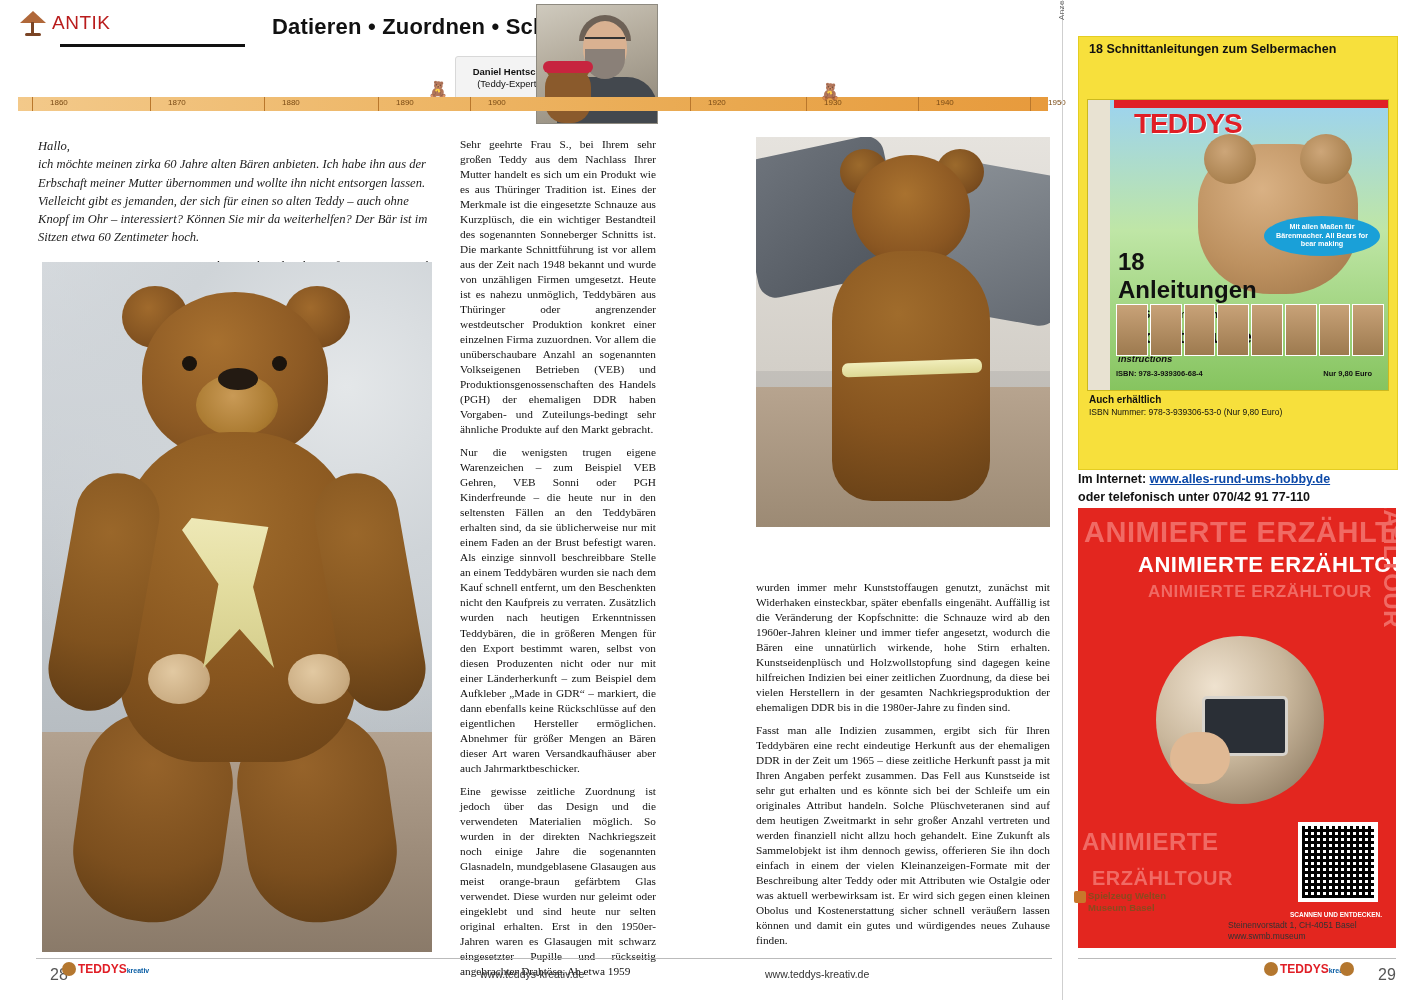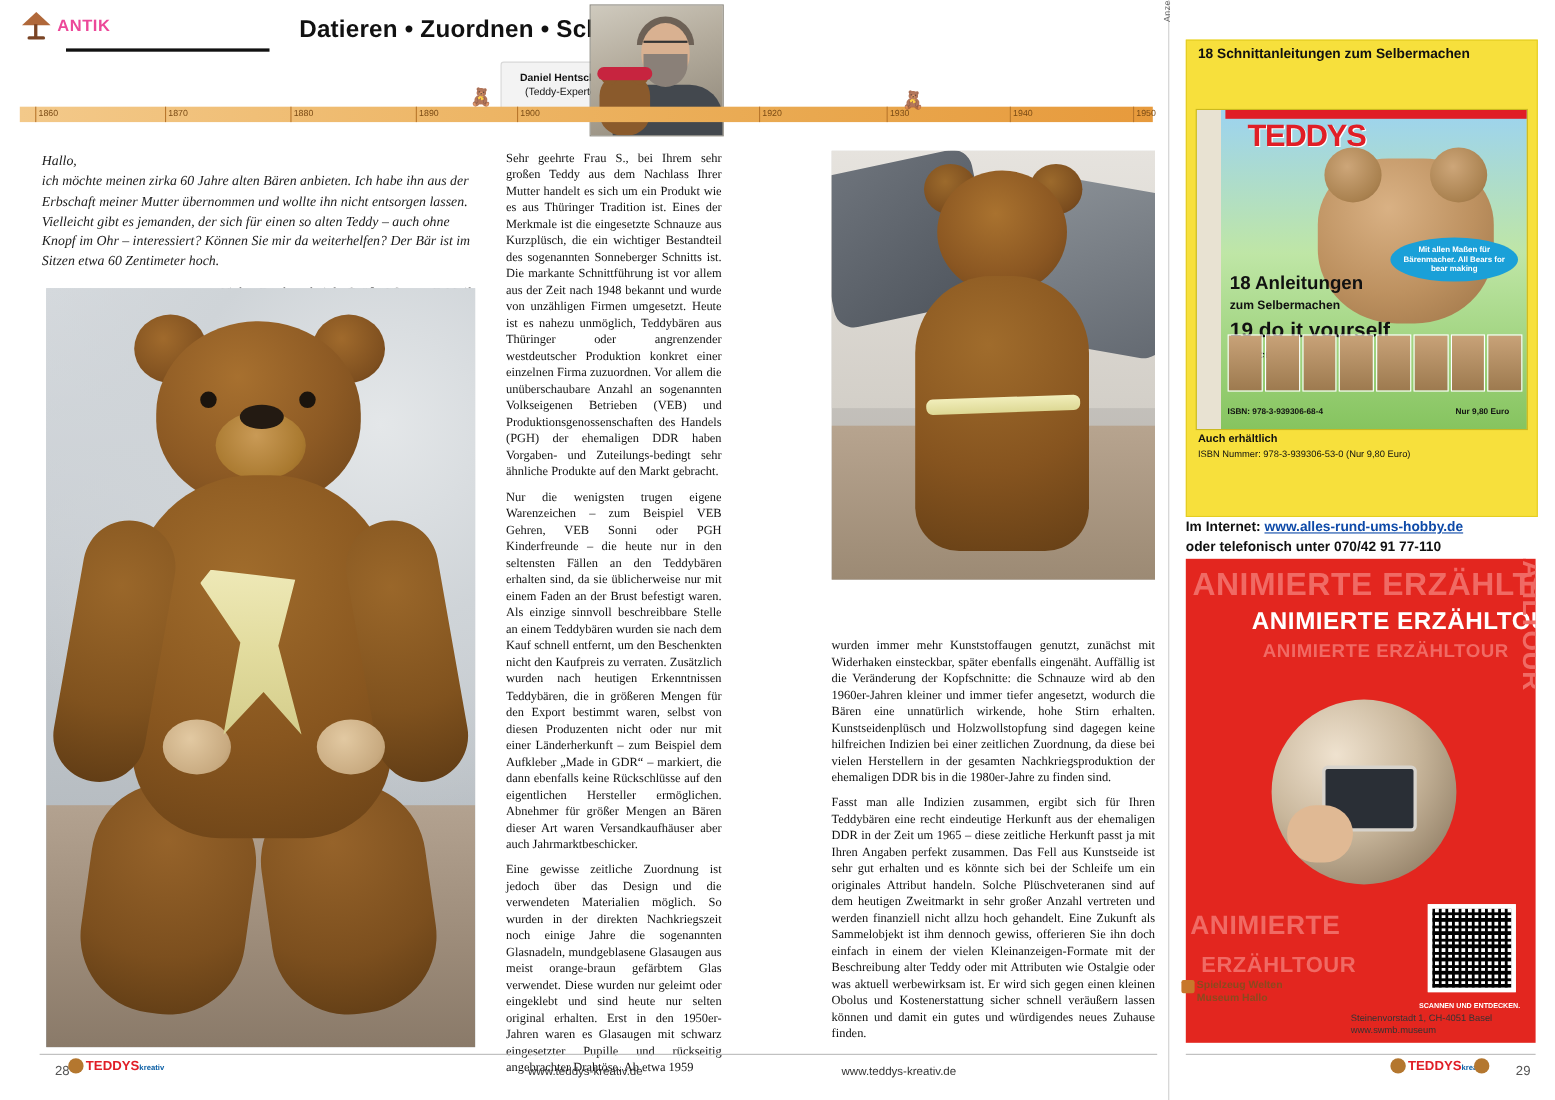--- a/index.html
+++ b/index.html
@@ -14,21 +14,21 @@
   .page{position:absolute;inset:0;}
 
   
   .masthead{position:absolute;left:0;top:0;width:1060px;height:120px;}
   .antik-badge{
     position:absolute;left:18px;top:8px;width:100px;height:30px;
     display:flex;align-items:center;gap:4px;
   }
   .antik-badge .txt{
     font-family:"Liberation Sans", sans-serif;
-    font-weight:bold;font-size:15px;letter-spacing:.5px;color:#ec4899;
+    font-weight:normal;font-size:19px;letter-spacing:.5px;color:#b91c1c;
     text-transform:uppercase;
   }
   .lamp-icon{width:30px;height:28px;position:relative;}
   .lamp-icon .shade{
     position:absolute;left:2px;top:2px;width:0;height:0;
     border-left:13px solid transparent;border-right:13px solid transparent;
     border-bottom:12px solid #b0683a;
   }
   .lamp-icon .stem{position:absolute;left:13px;top:13px;width:3px;height:12px;background:#7a4425;}
   .lamp-icon .base{position:absolute;left:7px;top:24px;width:16px;height:3px;background:#7a4425;border-radius:2px;}
@@ -91,21 +91,21 @@
   .doodle{position:absolute;font-size:16px;line-height:1;opacity:.85;}
 
   
   .timeline{
     position:absolute;left:18px;top:97px;width:1030px;height:14px;
     background:linear-gradient(90deg,#f3c98a 0%,#eeb86a 35%,#e9a84f 70%,#e79a3c 100%);
   }
   .tick{position:absolute;top:0;width:1px;height:14px;background:#b9772c;}
   .tick-label{
     position:absolute;top:1px;font-family:"Liberation Sans", sans-serif;
-    font-size:8px;color:#7a4b15;padding-left:3px;
+    font-size:8px;color:#7a4b15;padding-left:18px;
   }
 
   
   .col{position:absolute;font-size:11.3px;line-height:1.33;text-align:justify;}
   .col p{margin:0 0 8px 0;}
   .col p:last-child{margin-bottom:0;}
 
   .letter{
     position:absolute;left:38px;top:137px;width:390px;
     font-family:"Liberation Serif", serif;font-style:italic;font-size:12.6px;line-height:1.45;color:#1b1b1b;
@@ -270,21 +270,21 @@
   .ad-cover .bearimg:before,.ad-cover .bearimg:after{
     content:"";position:absolute;top:-10px;width:52px;height:50px;border-radius:50%;
     background:radial-gradient(circle at 40% 35%, #cda679 0%, #a9814f 70%, #8b6740 100%);
   }
   .ad-cover .bearimg:before{left:6px;}
   .ad-cover .bearimg:after{right:6px;}
   .ad-cover .headline{
     position:absolute;left:30px;top:148px;width:150px;
     font-family:"Liberation Sans", sans-serif;font-weight:bold;color:#111;
   }
-  .ad-cover .headline .l1{font-size:17px;}
+  .ad-cover .headline .l1{font-size:24px;}
   .ad-cover .headline .l2{font-size:11px;}
   .ad-cover .headline .l3{font-size:19px;margin-top:4px;}
   .ad-cover .headline .l4{font-size:9.5px;font-style:italic;}
   .ad-cover .bubble{
     position:absolute;left:176px;top:116px;width:116px;height:40px;border-radius:50%;
     background:#1aa0d8;color:#fff;font-family:"Liberation Sans", sans-serif;
     font-size:7.2px;font-weight:bold;display:flex;align-items:center;justify-content:center;
     text-align:center;line-height:1.2;padding:0 5px;box-sizing:border-box;
   }
   .ad-cover .strip{
@@ -360,21 +360,21 @@
   }
   .ad-addr{
     position:absolute;left:1228px;top:920px;width:170px;
     font-family:"Liberation Sans", sans-serif;font-size:8.5px;color:#333;line-height:1.35;
   }
 
   
   .footer-rule{position:absolute;left:36px;top:958px;width:1016px;height:1px;background:#bbb;}
   .footer-rule2{position:absolute;left:1078px;top:958px;width:318px;height:1px;background:#bbb;}
   .pg{
-    position:absolute;top:966px;font-family:"Liberation Sans", sans-serif;font-size:12px;color:#555;
+    position:absolute;top:966px;font-family:"Liberation Sans", sans-serif;font-size:16px;color:#555;
   }
   .pg.left{left:50px;}
   .pg.right{left:1378px;}
   .foot-url{
     position:absolute;top:968px;font-family:"Liberation Sans", sans-serif;font-size:10.5px;color:#333;
   }
   .foot-url.a{left:480px;}
   .foot-url.b{left:765px;}
   .footmark{
     position:absolute;top:962px;font-family:"Liberation Sans", sans-serif;font-weight:bold;
@@ -553,21 +553,21 @@
       <span class="tab"></span>
         <span class="hand"></span>
     </span>
     <span class="qr"></span>
     <span class="qr-label">SCANNEN UND ENTDECKEN.</span>
   </div>
 
   <div class="ad-museum">
     <span class="mark"></span>
     <span>Spielzeug Welten</span><br>
-    <span>Museum Hallo</span>
+    <span>Museum Basel</span>
   </div>
   <div class="ad-addr">
     <span>Steinenvorstadt 1, CH-4051 Basel</span><br>
     <span>www.swmb.museum</span>
   </div>
 
   <div class="footer-rule"></div>
   <div class="footer-rule2"></div>
   <div class="pg left">28</div>
   <div class="pg right">29</div>

